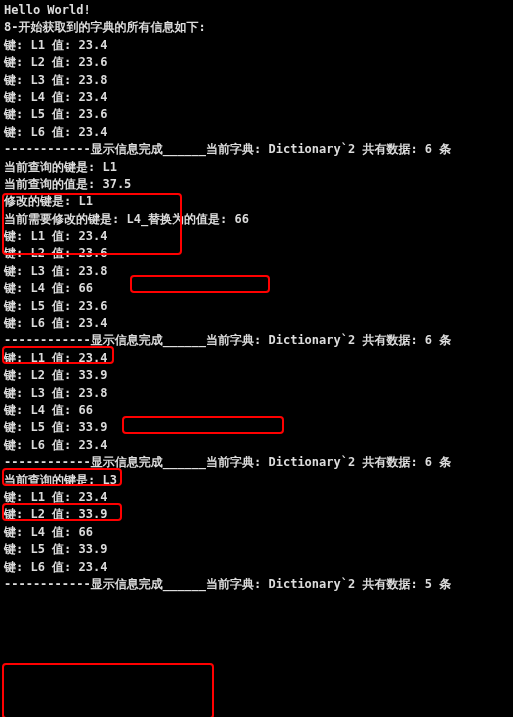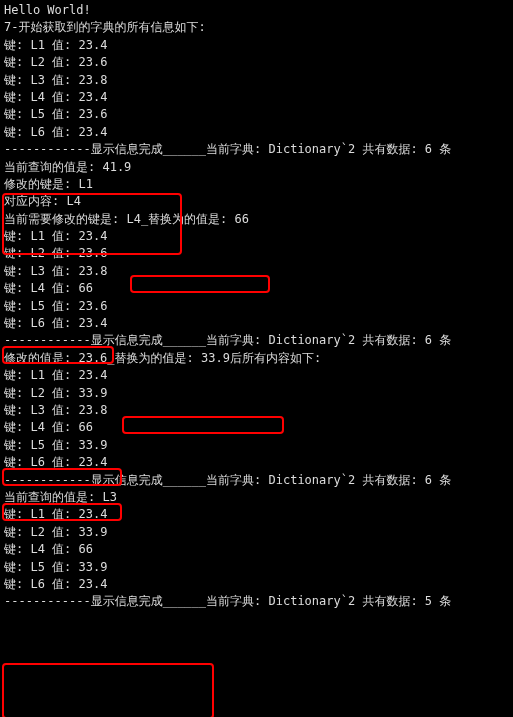--- a/index.html
+++ b/index.html
@@ -8,21 +8,21 @@
       color: #dcdcdc;
       font-family: "SimSun", "宋体", "Microsoft YaHei", monospace;
       font-size: 12px;
       line-height: 1.45;
       width: 513px;
       height: 717px;
       overflow: hidden;
       padding: 2px 4px;
       position: relative;
     }
-    .line { white-space: pre; position: relative; z-index: 1; }
+    .line { white-space: pre; position: relative; z-index: 1; font-weight: bold; }
     .highlight {
       position: absolute;
       border: 2px solid #ff0000;
       border-radius: 4px;
       z-index: 5;
       pointer-events: none;
     }
     
     #h1 { left: 2px;   top: 193px; width: 180px; height: 62px; }
     #h2 { left: 130px; top: 275px; width: 140px; height: 18px; }
@@ -30,52 +30,51 @@
     #h4 { left: 122px; top: 416px; width: 162px; height: 18px; }
     #h5 { left: 2px;   top: 468px; width: 120px; height: 18px; }
     #h6 { left: 2px;   top: 503px; width: 120px; height: 18px; }
     #h7 { left: 2px;   top: 663px; width: 212px; height: 56px; }
   </style>
 </head>
 <body>
 
 <div id="console">
   <div class="line">Hello World!</div>
-  <div class="line">7-开始获取到的字典的所有信息如下:</div>
+  <div class="line">8-开始获取到的字典的所有信息如下:</div>
   <div class="line">键: L1 值: 23.4</div>
   <div class="line">键: L2 值: 23.6</div>
   <div class="line">键: L3 值: 23.8</div>
   <div class="line">键: L4 值: 23.4</div>
   <div class="line">键: L5 值: 23.6</div>
   <div class="line">键: L6 值: 23.4</div>
   <div class="line">------------显示信息完成______当前字典: Dictionary`2 共有数据: 6 条</div>
   <div class="line"></div>
-  <div class="line">当前查询的值是: 41.9</div>
+  <div class="line">当前查询的键是: L1</div>
+  <div class="line">当前查询的值是: 37.5</div>
   <div class="line">修改的键是: L1</div>
-  <div class="line">对应内容: L4</div>
   <div class="line"></div>
   <div class="line">当前需要修改的键是: L4_替换为的值是: 66</div>
   <div class="line">键: L1 值: 23.4</div>
   <div class="line">键: L2 值: 23.6</div>
   <div class="line">键: L3 值: 23.8</div>
   <div class="line">键: L4 值: 66</div>
   <div class="line">键: L5 值: 23.6</div>
   <div class="line">键: L6 值: 23.4</div>
   <div class="line">------------显示信息完成______当前字典: Dictionary`2 共有数据: 6 条</div>
   <div class="line"></div>
-  <div class="line">修改的值是: 23.6_替换为的值是: 33.9后所有内容如下:</div>
   <div class="line">键: L1 值: 23.4</div>
   <div class="line">键: L2 值: 33.9</div>
   <div class="line">键: L3 值: 23.8</div>
   <div class="line">键: L4 值: 66</div>
   <div class="line">键: L5 值: 33.9</div>
   <div class="line">键: L6 值: 23.4</div>
   <div class="line">------------显示信息完成______当前字典: Dictionary`2 共有数据: 6 条</div>
   <div class="line"></div>
-  <div class="line">当前查询的值是: L3</div>
+  <div class="line">当前查询的键是: L3</div>
   <div class="line">键: L1 值: 23.4</div>
   <div class="line">键: L2 值: 33.9</div>
   <div class="line">键: L4 值: 66</div>
   <div class="line">键: L5 值: 33.9</div>
   <div class="line">键: L6 值: 23.4</div>
   <div class="line">------------显示信息完成______当前字典: Dictionary`2 共有数据: 5 条</div>
   <div class="line"></div>
 
 </div>
 

